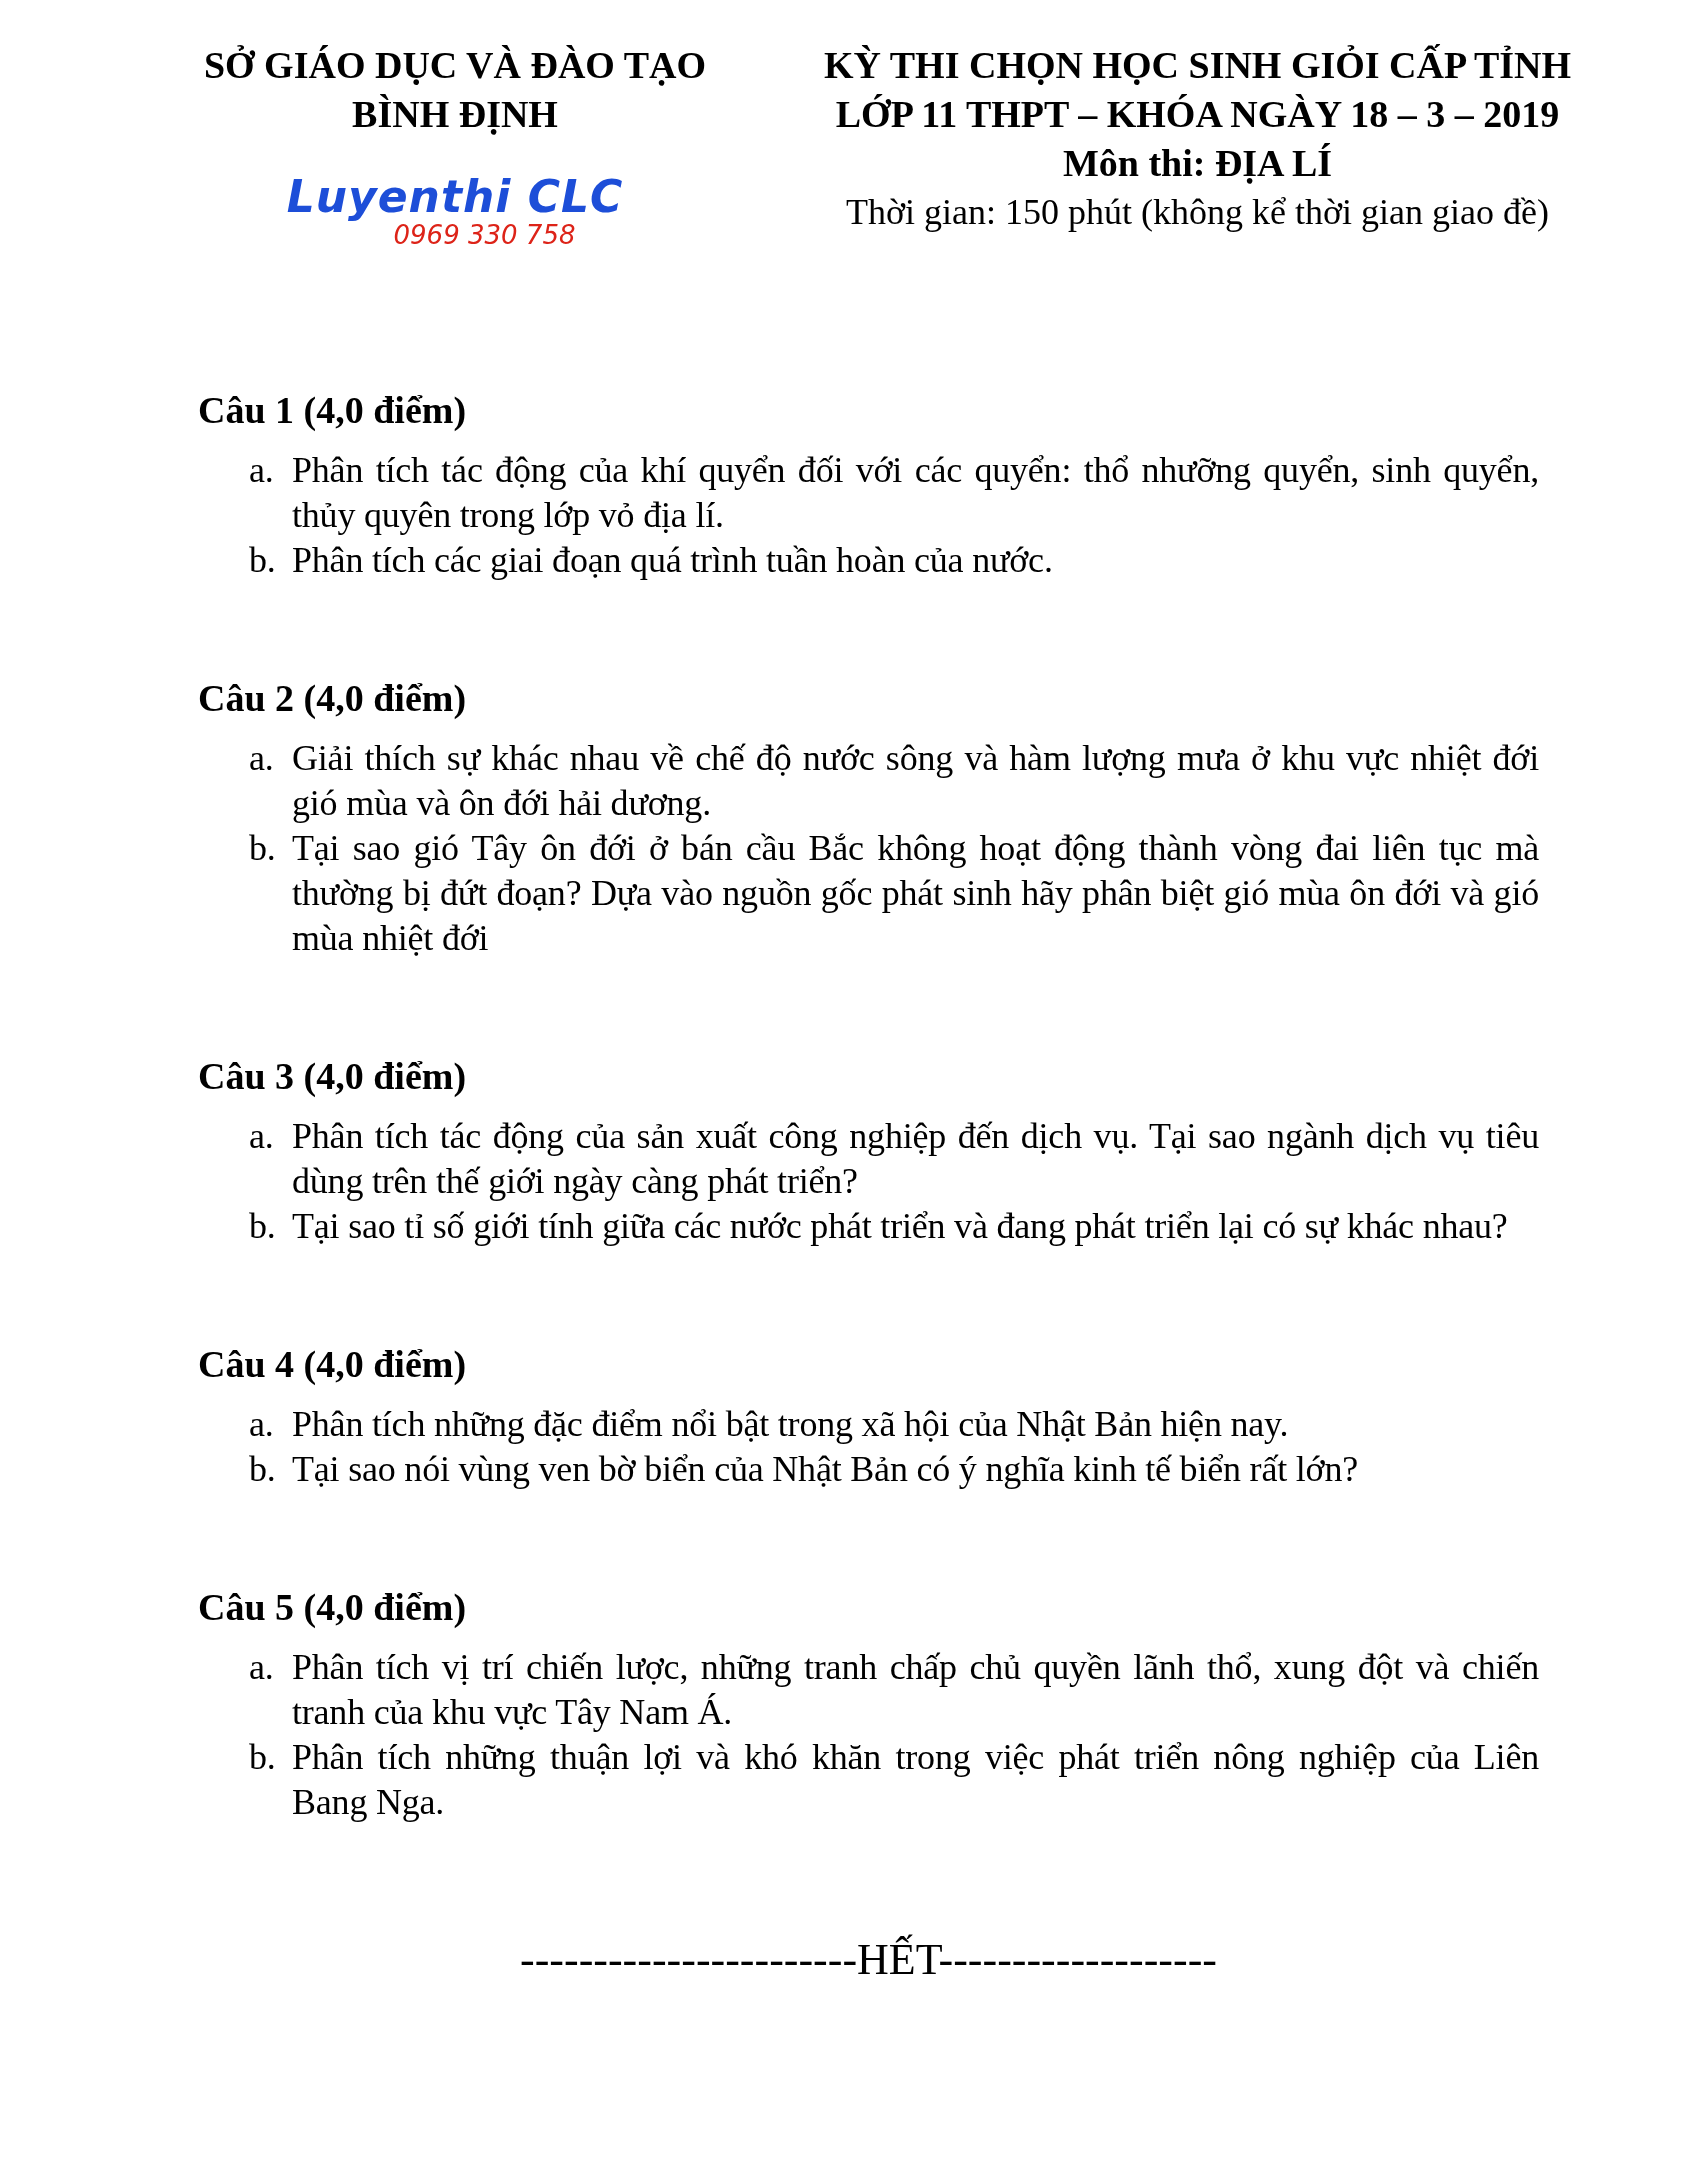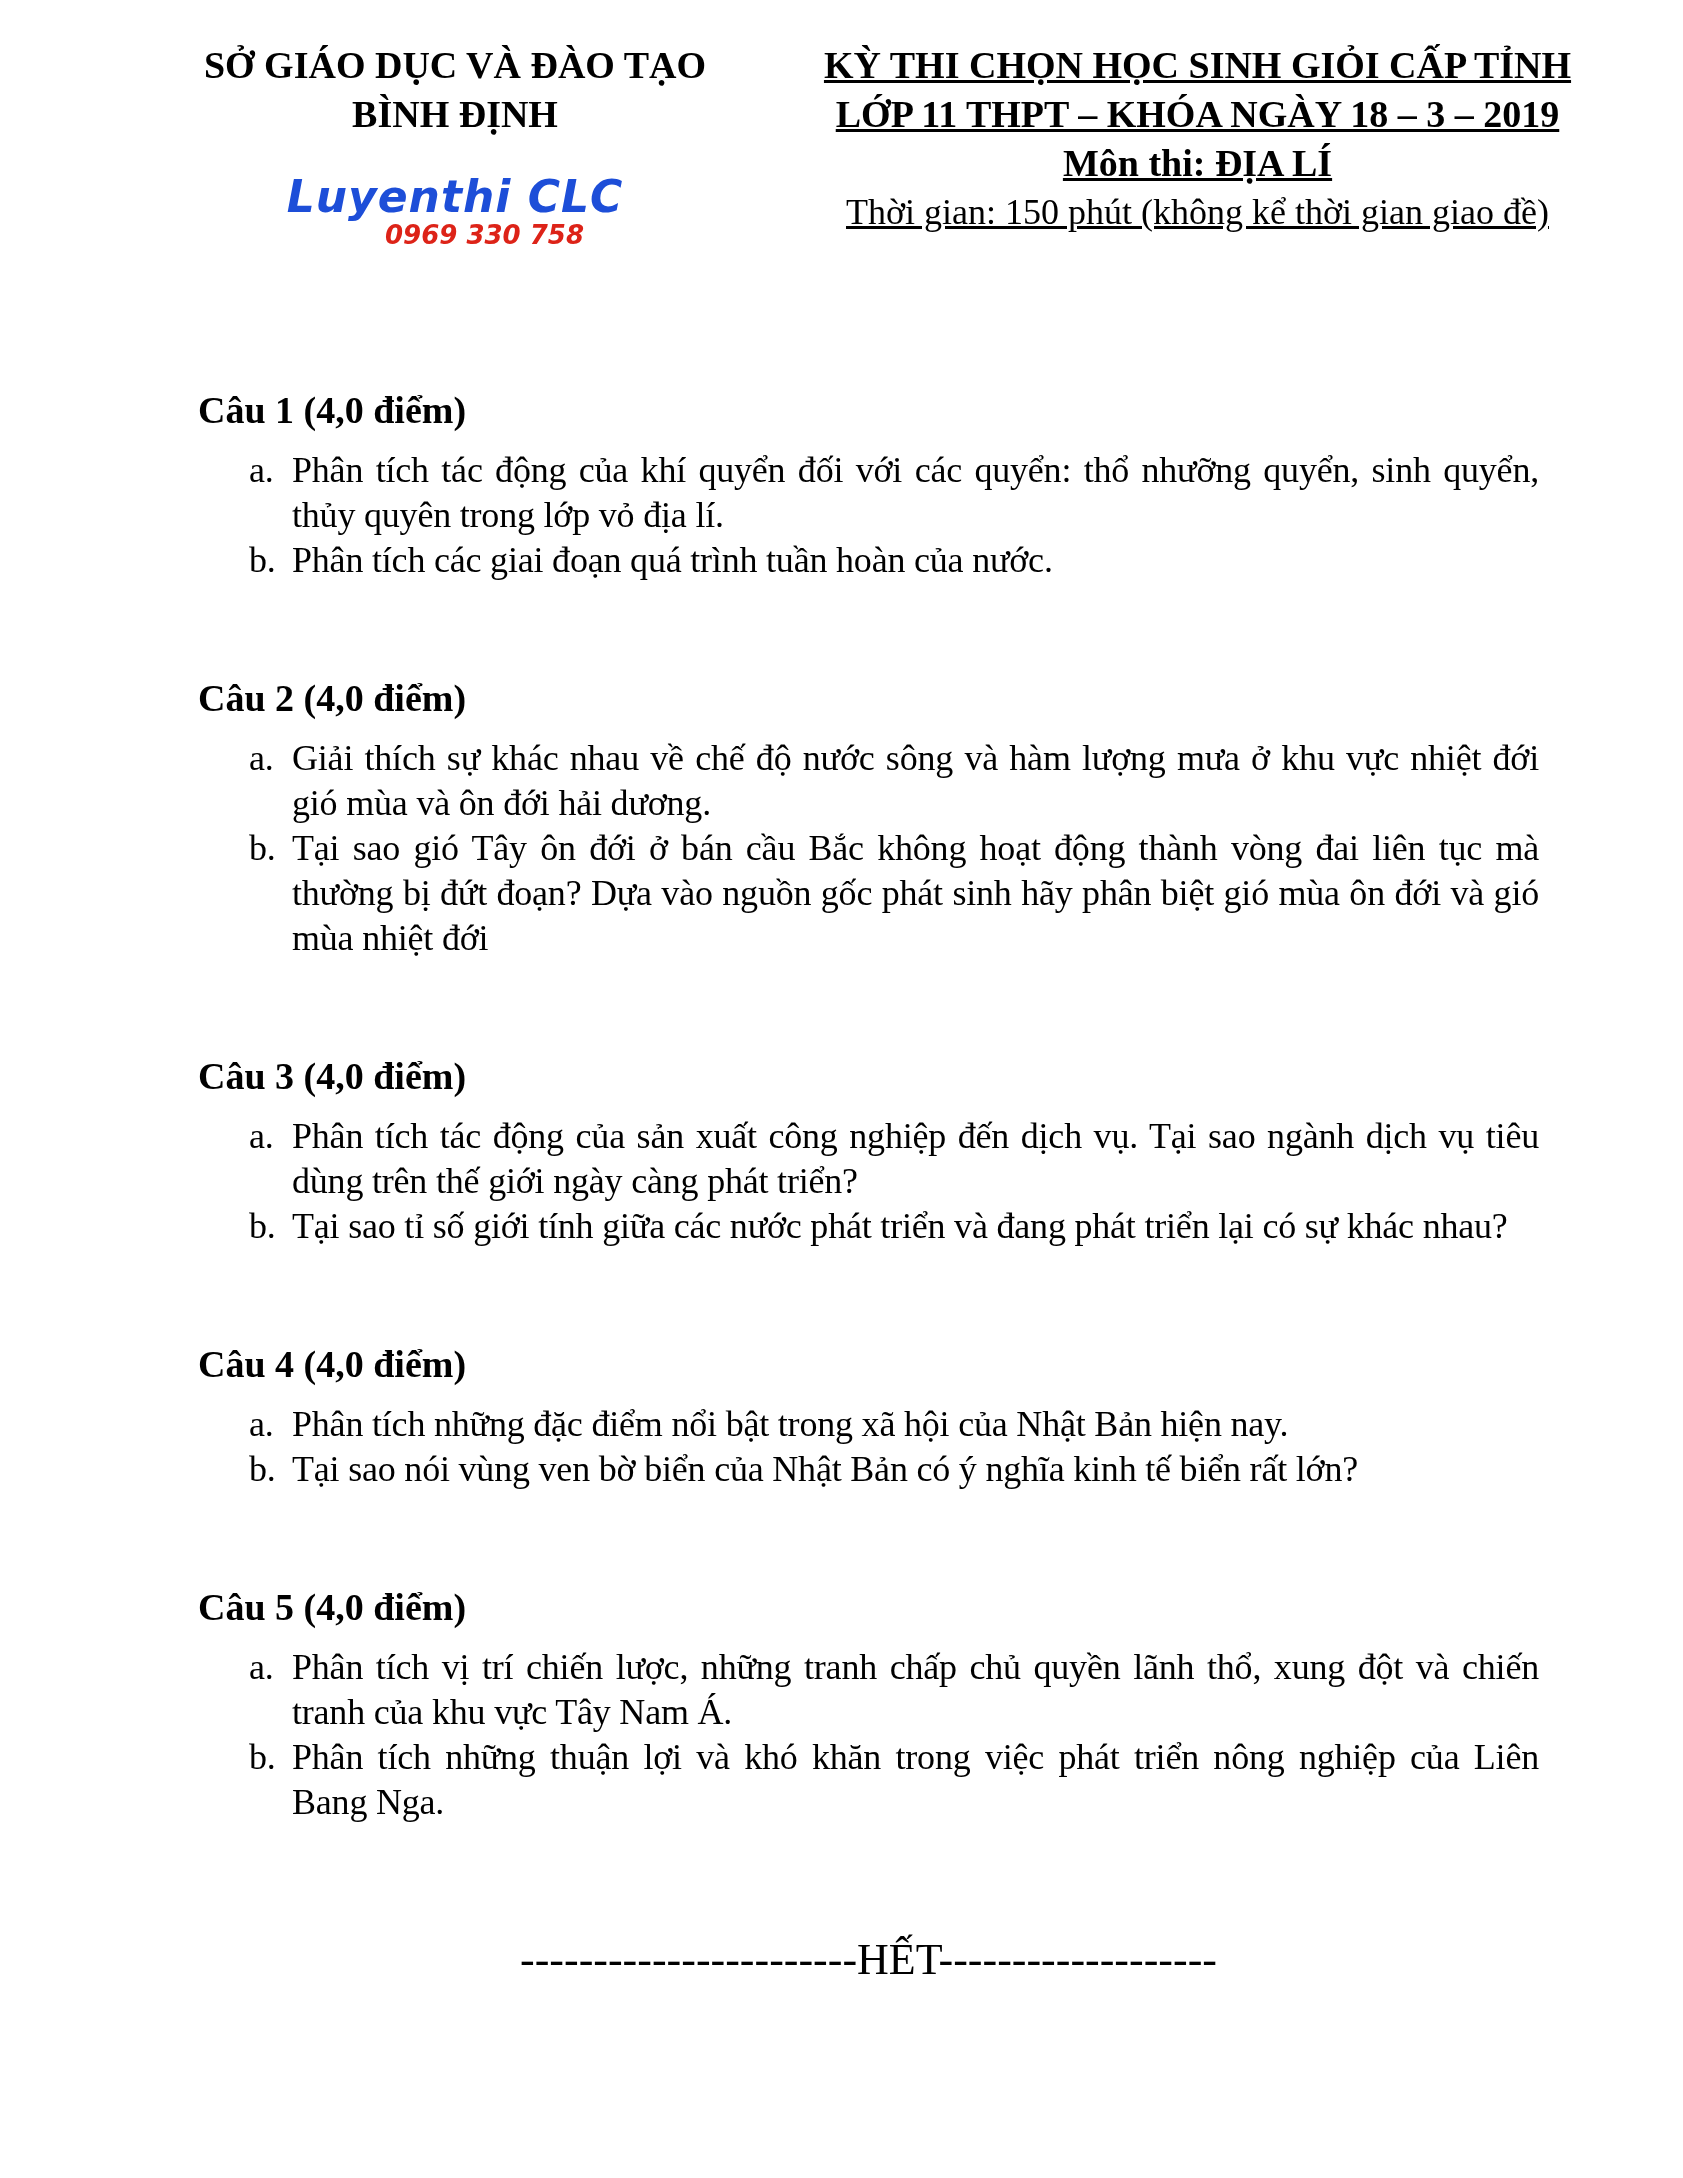--- a/index.html
+++ b/index.html
@@ -34,32 +34,31 @@
     font-family: "DejaVu Sans", sans-serif;
     font-weight: bold;
     font-style: italic;
     font-size: 44px;
     line-height: 48px;
     letter-spacing: 1px;
     white-space: nowrap;
   }
   .logo-phone {
     font-family: "DejaVu Sans", sans-serif;
-    font-weight: bold;
+    font-weight: normal;
     font-style: italic;
     font-size: 26px;
     line-height: 28px;
     padding-left: 59px;
     white-space: nowrap;
   }
   .h-right {
     width: 931px;
     flex: 0 0 auto;
     text-align: center;
-    text-decoration: underline;
   }
   .h-right .exam-line-bold {
     font-weight: bold;
     font-size: 38px;
     line-height: 49px;
     white-space: nowrap;
   }
   .h-right .exam-line {
     font-size: 36px;
     line-height: 48px;

